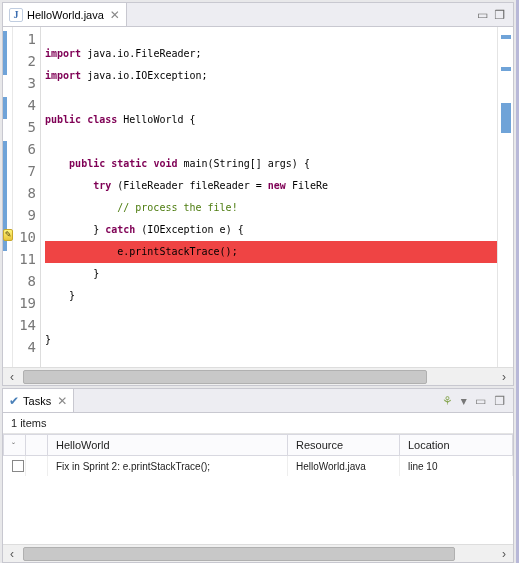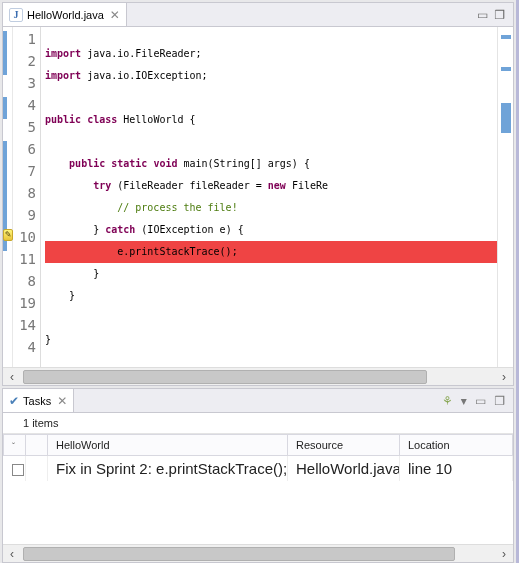--- a/index.html
+++ b/index.html
@@ -102,24 +102,24 @@
   .h-scroll .arrow { width:18px; text-align:center; color:#555; cursor:pointer; font-size:12px;}
   .h-scroll .track { flex:1; height:14px; background:#f0f0f0; position:relative; margin:0 2px;}
   .h-scroll .thumb { position:absolute; height:14px; background:#c8c8c8; border:1px solid #b0b0b0; border-radius:2px; }
   
   .tasks-pane { height: 175px; }
   .tasks-tab { display:flex; align-items:center; height:24px; background:#ededf2; border-bottom:1px solid #c8c8d0;}
   .tasks-tab .tab { border-right:1px solid #c8c8d0;}
   .task-icon { color:#4a80b8; font-size:12px;}
   .tasks-tools { margin-left:auto; display:flex; gap:8px; padding:0 8px; align-items:center;}
   .tasks-tools span { color:#777; cursor:pointer; font-size:12px;}
-  .items-count { padding:4px 20px; color:#222; background:#fff; border-bottom:1px solid #e4e4e4;}
+  .items-count { padding:4px 8px; color:#222; background:#fff; border-bottom:1px solid #e4e4e4;}
   .task-table { width:100%; border-collapse:collapse; background:#fff; table-layout:fixed;}
   .task-table th { text-align:left; font-weight:normal; padding:4px 8px; border:1px solid #d8d8e0; background:#fbfbfd; color:#222; font-size:11px;}
-  .task-table td { padding:4px 8px; border-right:1px solid #eee; color:#222; font-size:15px; overflow:hidden; white-space:nowrap;}
+  .task-table td { padding:4px 8px; border-right:1px solid #eee; color:#222; font-size:10px; overflow:hidden; white-space:nowrap;}
   .task-table tr.datarow td { border-top:1px solid #f0f0f0;}
   .chk { width:12px; height:12px; border:1px solid #888; display:inline-block; background:#fff; vertical-align:middle;}
   .task-body { background:#fff; height: calc(100% - 24px - 18px); overflow:hidden;}
   .sort-icon { font-size:9px; color:#666; }
 </style>
 </head>
 <body>
 
 <div class="pane">
   <div class="tab-row">

